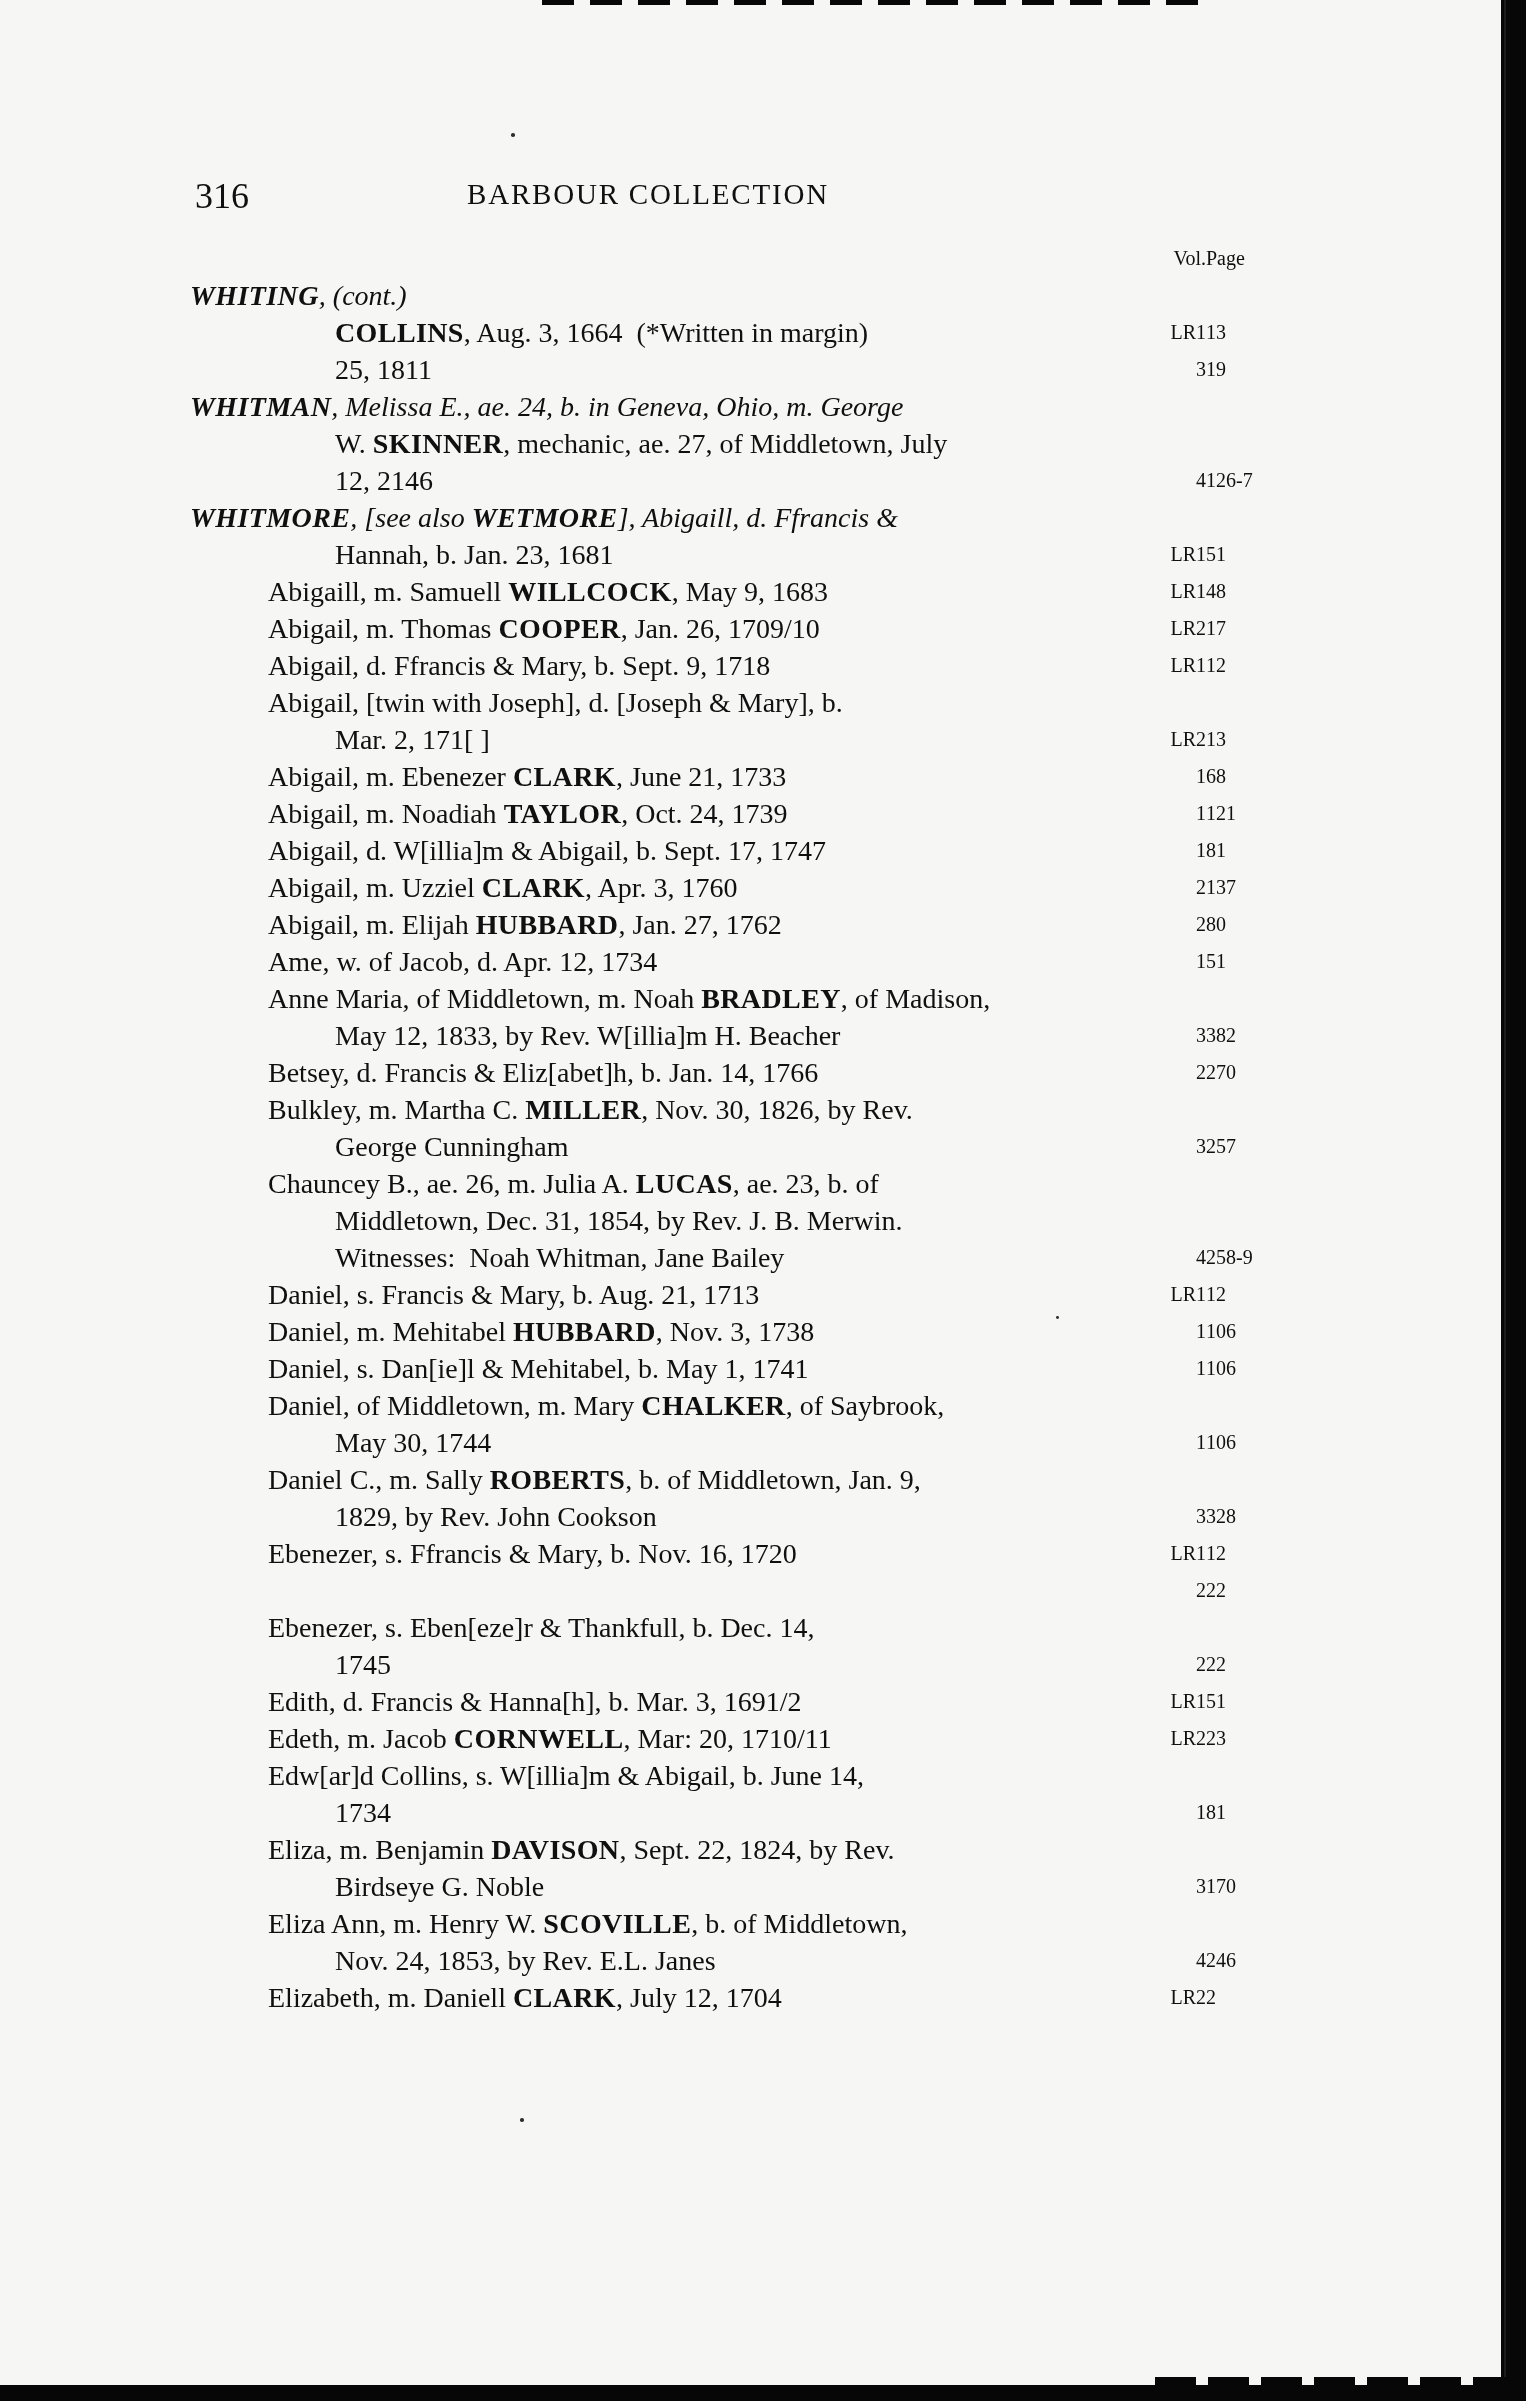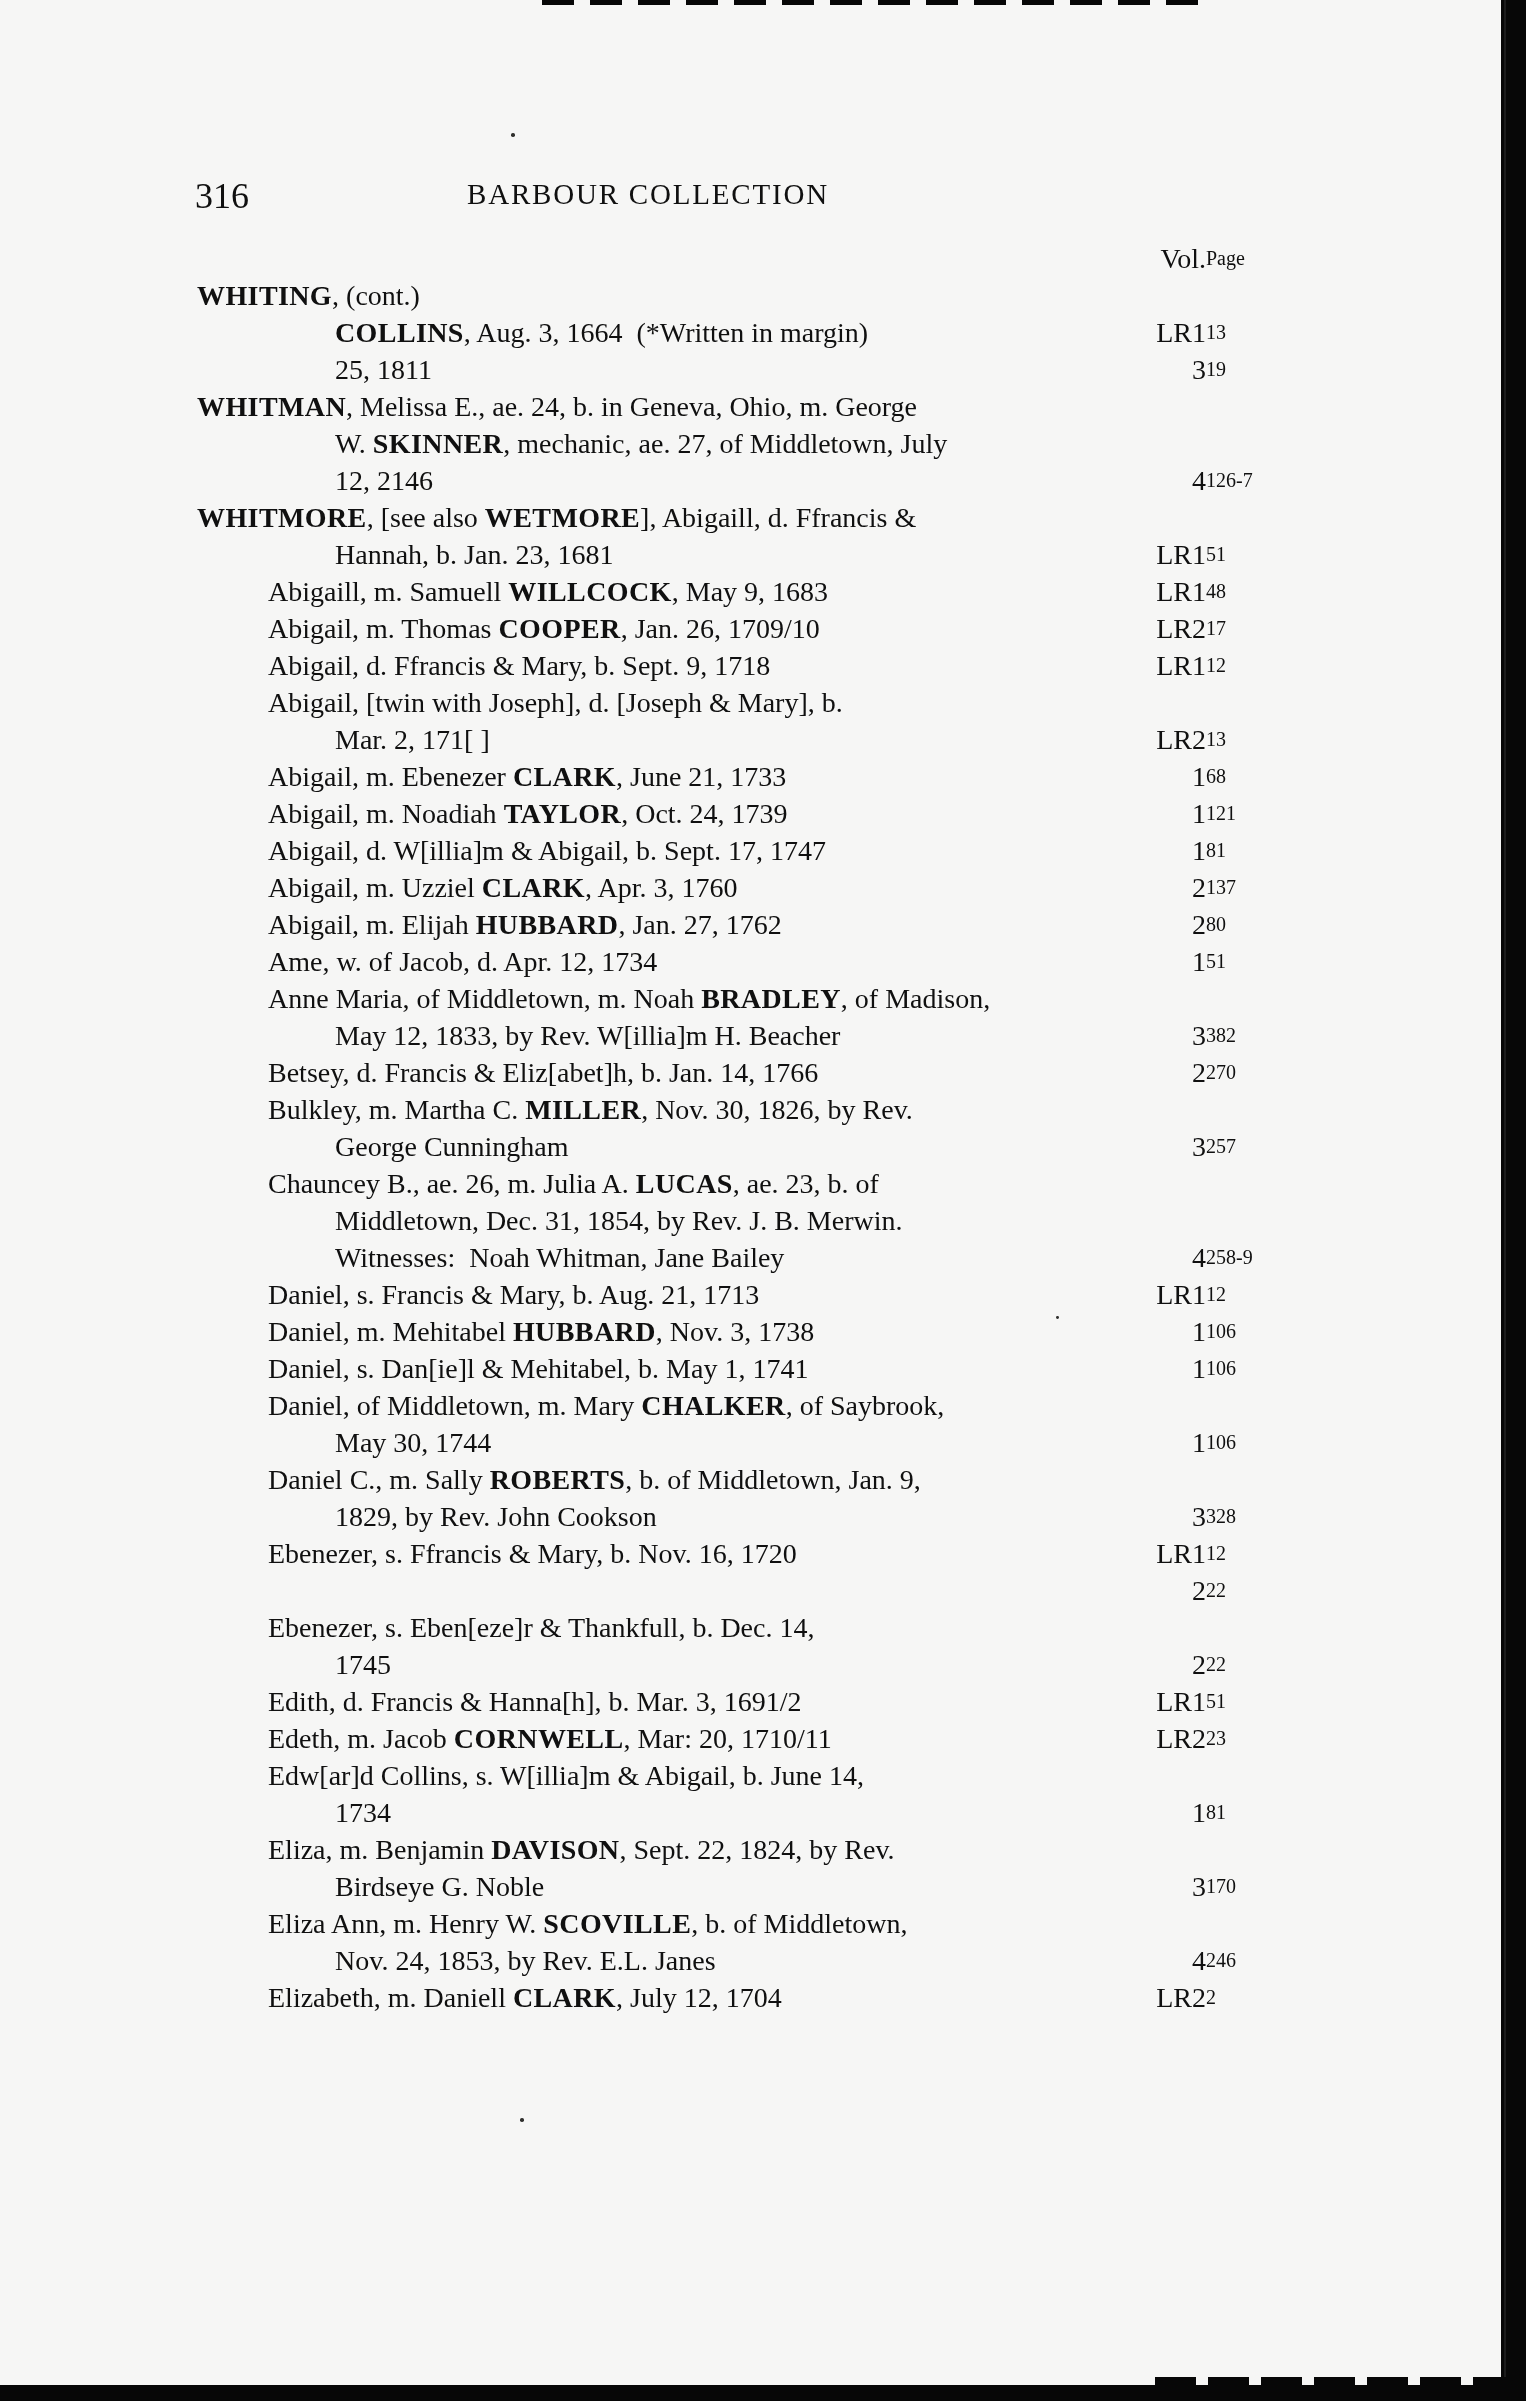--- a/index.html
+++ b/index.html
@@ -54,31 +54,31 @@
     position: relative;
     height: 37px;
     line-height: 37px;
   }
   .txt {
     position: absolute;
     top: 0;
     font-size: 28px;
     white-space: pre;
   }
-  .ind0 { left: 197px; }
+  .ind0 { left: 190px; font-style: italic; }
   .ind1 { left: 268px; }
   .ind2 { left: 335px; }
   .txt b { font-weight: bold; letter-spacing: 0.4px; }
   .vol {
     position: absolute;
     top: 0;
     left: 1011px;
     width: 195px;
     text-align: right;
-    font-size: 28px;
+    font-size: 20px;
     white-space: pre;
   }
   .pg {
     position: absolute;
     top: 0;
     left: 1206px;
     width: 130px;
     text-align: left;
     font-size: 20px;
     white-space: pre;

